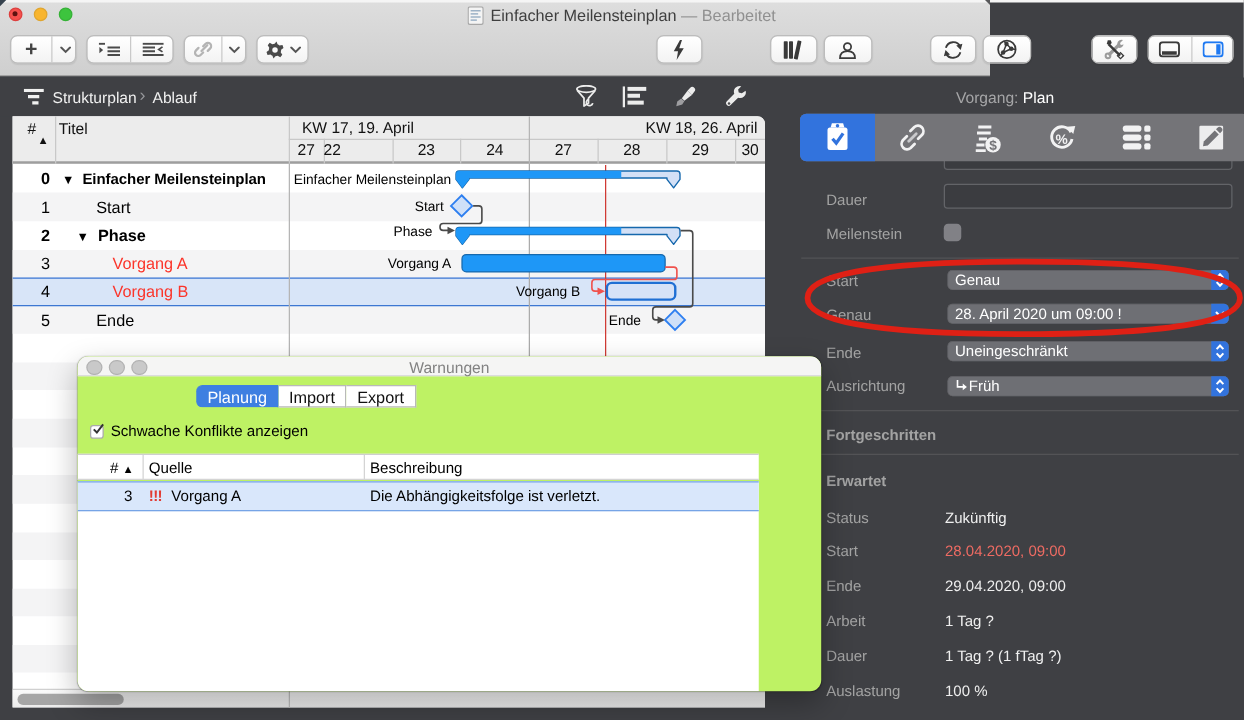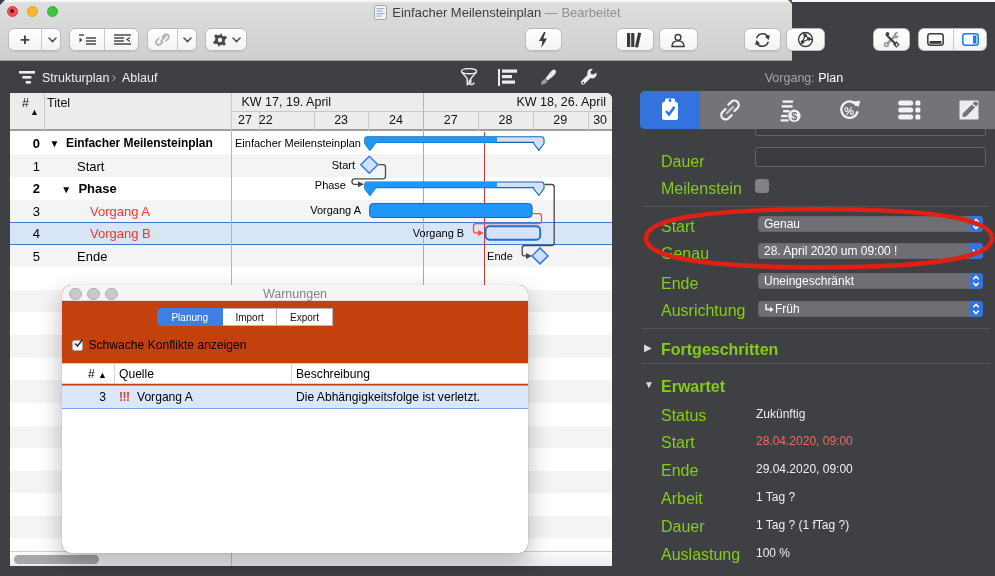--- a/index.html
+++ b/index.html
@@ -28,33 +28,33 @@
 .htext { position:absolute; font-size:12.5px; color:#111; }
 
 .row { position:absolute; left:0; width:602px; height:22.6px; }
 .rtext { position:absolute; font-size:13px; color:#000; top:50%; transform:translateY(-50%); white-space:nowrap; }
 
 #hscroll { position:absolute; left:0; top:458px; width:602px; height:15px; background:linear-gradient(#fafafa,#ececec); border-top:1px solid #d0d0d0; }
 #hthumb { position:absolute; left:4px; top:3px; width:85px; height:9px; border-radius:4.5px; background:#a6a6a6; }
 
 
 #inspector { position:absolute; left:612px; top:62px; width:383px; height:514px; background:#3f4044; color:#e8e8e8;margin-left:16px; }
-.ilabel { position:absolute; font-size:16px; color:#84cc16; white-space:nowrap; }
+.ilabel { position:absolute; font-size:12px; color:#a3a3a3; white-space:nowrap; }
 .ivalue { position:absolute; font-size:12px; color:#efefef; white-space:nowrap; }
 .popup { position:absolute; left:129.5px; width:225.5px; height:16px; background:#6e6f74; border-radius:4px;
   color:#fff; font-size:12px; line-height:16px; padding-left:6.5px; white-space:nowrap; box-shadow:inset 0 0 0 0.5px #5e5e62; }
 .popcap { position:absolute; right:0; top:0; width:14px; height:16px; background:#3273dd; border-radius:0 4px 4px 0; }
 .isep { position:absolute; left:13px; width:350px; height:1px; background:#535356; }
 
 
-#dialog { position:absolute; left:62px; top:285px; width:466px; height:268px; background:#c2410c;
+#dialog { position:absolute; left:62px; top:285px; width:595px; height:268px; background:#bef264;
   border-radius:9px; box-shadow:0 10px 24px rgba(0,0,0,0.28), 0 0 1px rgba(0,0,0,0.35); overflow:hidden; }
 #dtitle { position:absolute; left:0; top:0; width:100%; height:15.5px; background:#f5f5f4; border-bottom:1px solid #dcdcdc; }
 .dcirc { position:absolute; top:2.5px; width:12.5px; height:12.5px; border-radius:50%; background:#c9c9c9; border:0.5px solid #b2b2b2; }
-.seg { position:absolute; top:0; height:18px; font-size:10px; color:#111; background:#fff;
+.seg { position:absolute; top:0; height:18px; font-size:13px; color:#111; background:#fff;
   border:1px solid #b9b9b9; border-left:none; display:flex; align-items:center; justify-content:center; }
 </style>
 </head>
 <body>
 <div id="win">
 
 <div id="top">
   <div class="tl" style="left:6.6px; background:#f4504d; border:0.5px solid #dd3f3e;"></div>
   <div class="tl" style="left:26.6px; background:#f8b52f; border:0.5px solid #e0a52e;"></div>
   <div class="tl" style="left:46.6px; background:#3dc43e; border:0.5px solid #35b236;"></div>

